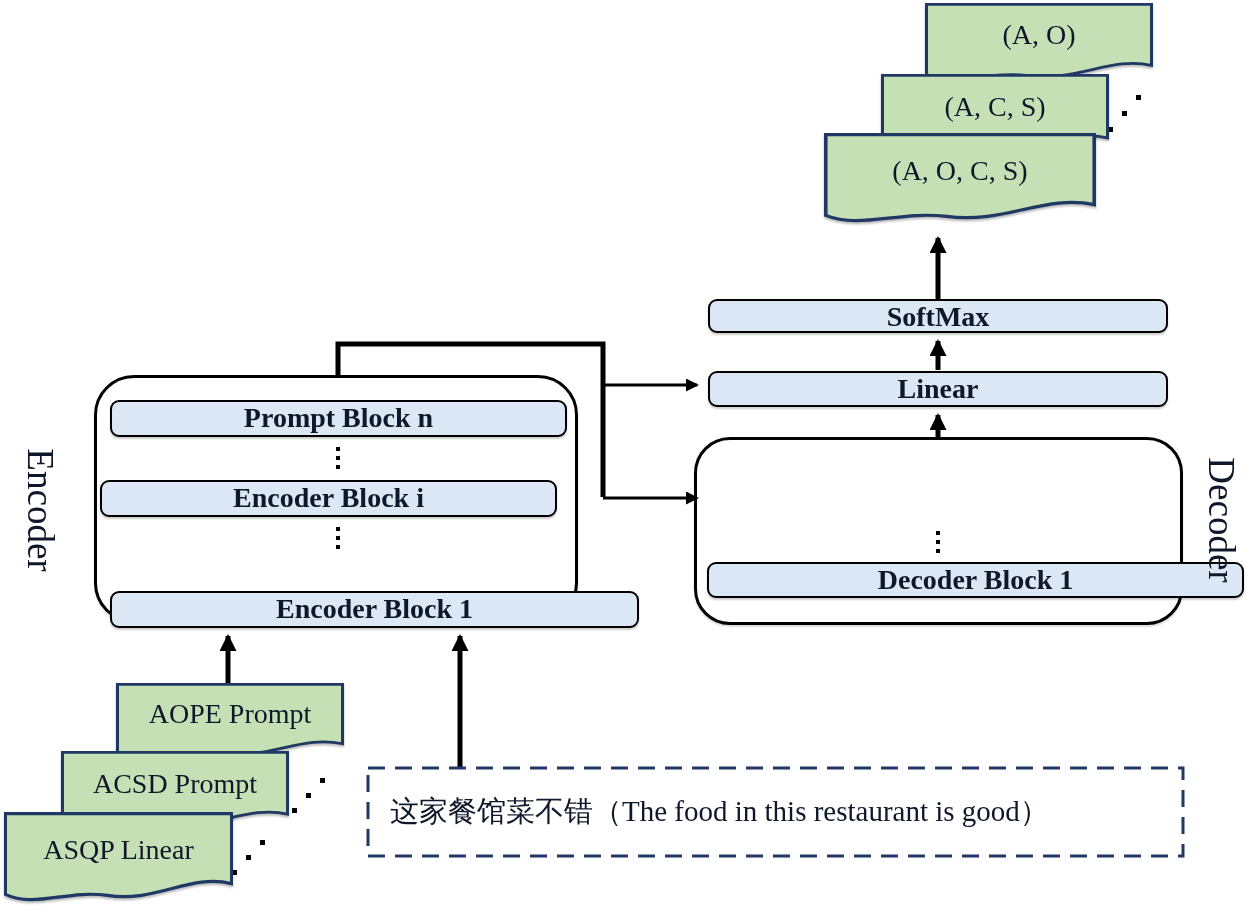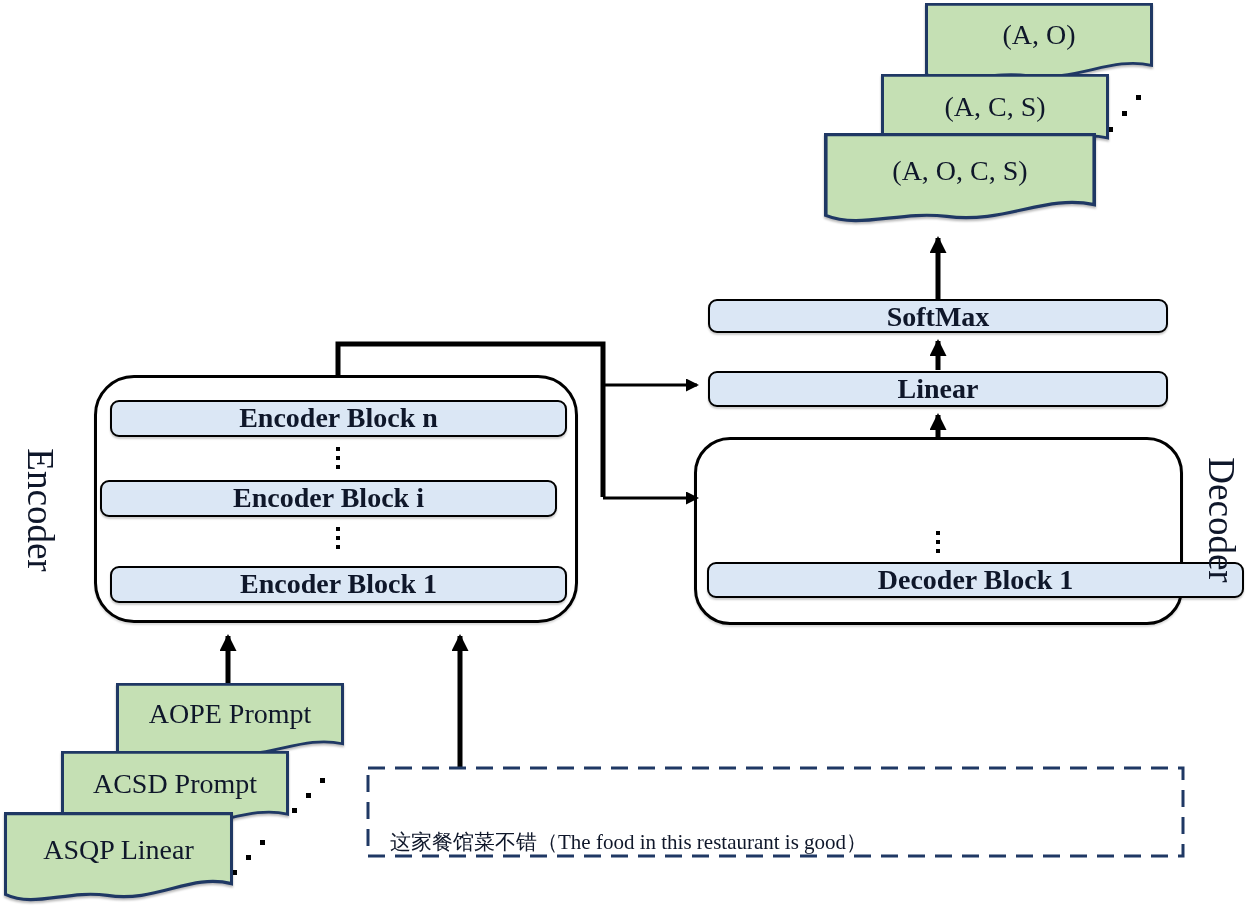--- a/index.html
+++ b/index.html
@@ -42,22 +42,22 @@
   .vdots i{width:4px;height:4px;background:#000;display:block;}
   
   .dot{position:absolute;width:5px;height:5px;background:#000;z-index:4;}
   
   .connectors{position:absolute;left:0;top:0;z-index:3;pointer-events:none;}
   .ln-thick{stroke:var(--arrow_color,#000);stroke-width:5;fill:none;}
   .ln-thin{stroke:var(--arrow_color,#000);stroke-width:3;fill:none;}
   .ln-dashed{stroke:var(--input_border,#1f3864);stroke-width:3;fill:none;stroke-dasharray:17 10;}
   
   .input-text{
-    position:absolute;display:flex;align-items:flex-end;
-    font-size:21px;z-index:4;padding-left:22px;white-space:nowrap;
+    position:absolute;display:flex;align-items:center;
+    font-size:29px;z-index:4;padding-left:22px;white-space:nowrap;
   }
 </style>
 </head>
 <body>
 
 <div class="canvas">
 
   <svg class="connectors" width="1246" height="914" viewBox="0 0 1246 914">
     <defs>
       <marker id="ahB" markerUnits="userSpaceOnUse" markerWidth="22" markerHeight="22" refX="15" refY="8.5" orient="auto">
@@ -128,36 +128,36 @@
       <i></i>
       <i></i>
     </div>
   <div class="block" style="left:707px;top:562px;width:537px;height:36px">
     <span>Decoder Block 1</span>
   </div>
   <div class="rot-label" style="left:1111px;top:497px">Decoder</div>
 
   <div class="container" style="left:94px;top:375px;width:484px;height:248px"></div>
   <div class="block" style="left:110px;top:400px;width:457px;height:37px">
-    <span>Encoder Block n</span>
+    <span>Prompt Block n</span>
   </div>
   <div class="vdots" style="left:336px;top:447px">
       <i></i>
       <i></i>
       <i></i>
     </div>
   <div class="block" style="left:100px;top:480px;width:457px;height:37px">
     <span>Encoder Block i</span>
   </div>
   <div class="vdots" style="left:336px;top:527px">
       <i></i>
       <i></i>
       <i></i>
     </div>
-  <div class="block" style="left:110px;top:566px;width:457px;height:37px">
+  <div class="block" style="left:110px;top:591px;width:529px;height:37px">
     <span>Encoder Block 1</span>
   </div>
   <div class="rot-label" style="left:-70px;top:487px">Encoder</div>
 
   <div class="doc" style="left:116px;top:683px;width:228px;height:78px;z-index:4">
     <svg viewBox="0 0 228 86" preserveAspectRatio="none">
       <path d="M1.5,1.5 L226.5,1.5 L226.5,67 C186,57 152,85 103,78 C63,72.5 30,90 1.5,77 Z"></path>
     </svg>
     <span class="doc-label">AOPE Prompt</span>
   </div>

